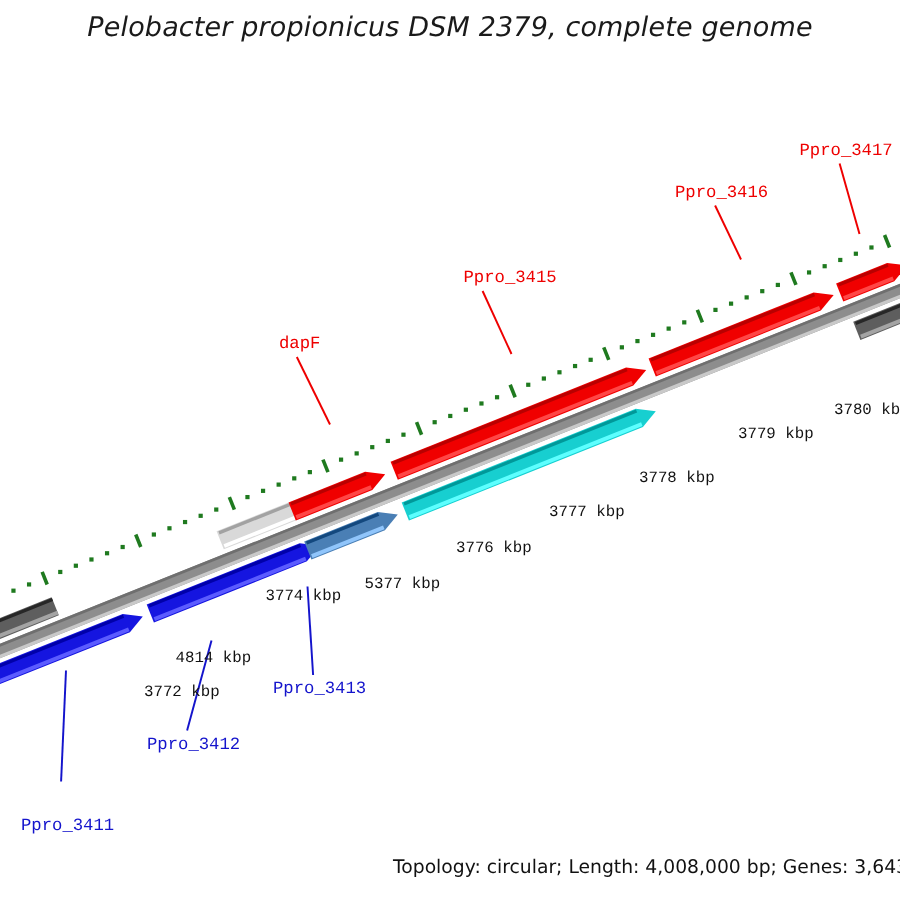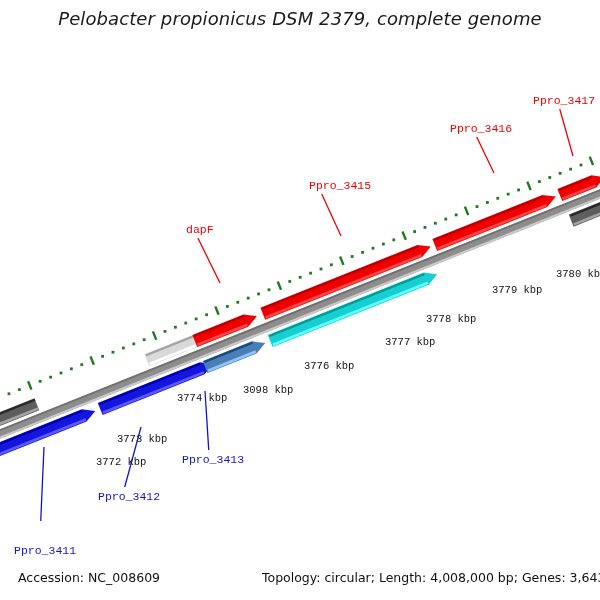--- a/index.html
+++ b/index.html
@@ -187,28 +187,27 @@
       <div class="lbl lbl-red" style="left: 186px; top: 223px;">dapF</div>
       <div class="lbl lbl-red" style="left: 295px; top: 179px; margin-left: 14px;">Ppro_3415</div>
       <div class="lbl lbl-red" style="left: 450px; top: 122px;">Ppro_3416</div>
       <div class="lbl lbl-red" style="left: 533px; top: 94px;">Ppro_3417</div>
       <div class="lbl lbl-blue" style="left: 182px; top: 453px;">Ppro_3413</div>
       <div class="lbl lbl-blue" style="left: 98px; top: 490px;">Ppro_3412</div>
       <div class="lbl lbl-blue" style="left: 14px; top: 544px;">Ppro_3411</div>
     </div>
   <div id="ticklabels">
       <div class="lbl lbl-tick" style="left: 59px; top: 456px; margin-left: 37px;">3772 kbp</div>
-      <div class="lbl lbl-tick" style="left: 117px; top: 433px;">3773 kbp</div>
+      <div class="lbl lbl-tick" style="left: 117px; top: 433px;">4814 kbp</div>
       <div class="lbl lbl-tick" style="left: 177px; top: 392px;">3774 kbp</div>
-      <div class="lbl lbl-tick" style="left: 243px; top: 384px;">3098 kbp</div>
+      <div class="lbl lbl-tick" style="left: 243px; top: 384px;">5377 kbp</div>
       <div class="lbl lbl-tick" style="left: 304px; top: 360px;">3776 kbp</div>
-      <div class="lbl lbl-tick" style="left: 366px; top: 336px; margin-left: 19px;">3777 kbp</div>
+      <div class="lbl lbl-tick" style="left: 366px; top: 336px;">3777 kbp</div>
       <div class="lbl lbl-tick" style="left: 426px; top: 313px;">3778 kbp</div>
       <div class="lbl lbl-tick" style="left: 492px; top: 284px;">3779 kbp</div>
       <div class="lbl lbl-tick" style="left: 556px; top: 268px;">3780 kbp</div>
     </div>
 
   <div id="footer">
-    <div id="accession">Accession: NC_008609</div>
     <div id="topology">Topology: circular; Length: 4,008,000 bp; Genes: 3,643</div>
   </div>
 
 </div>
 
 </body></html>

